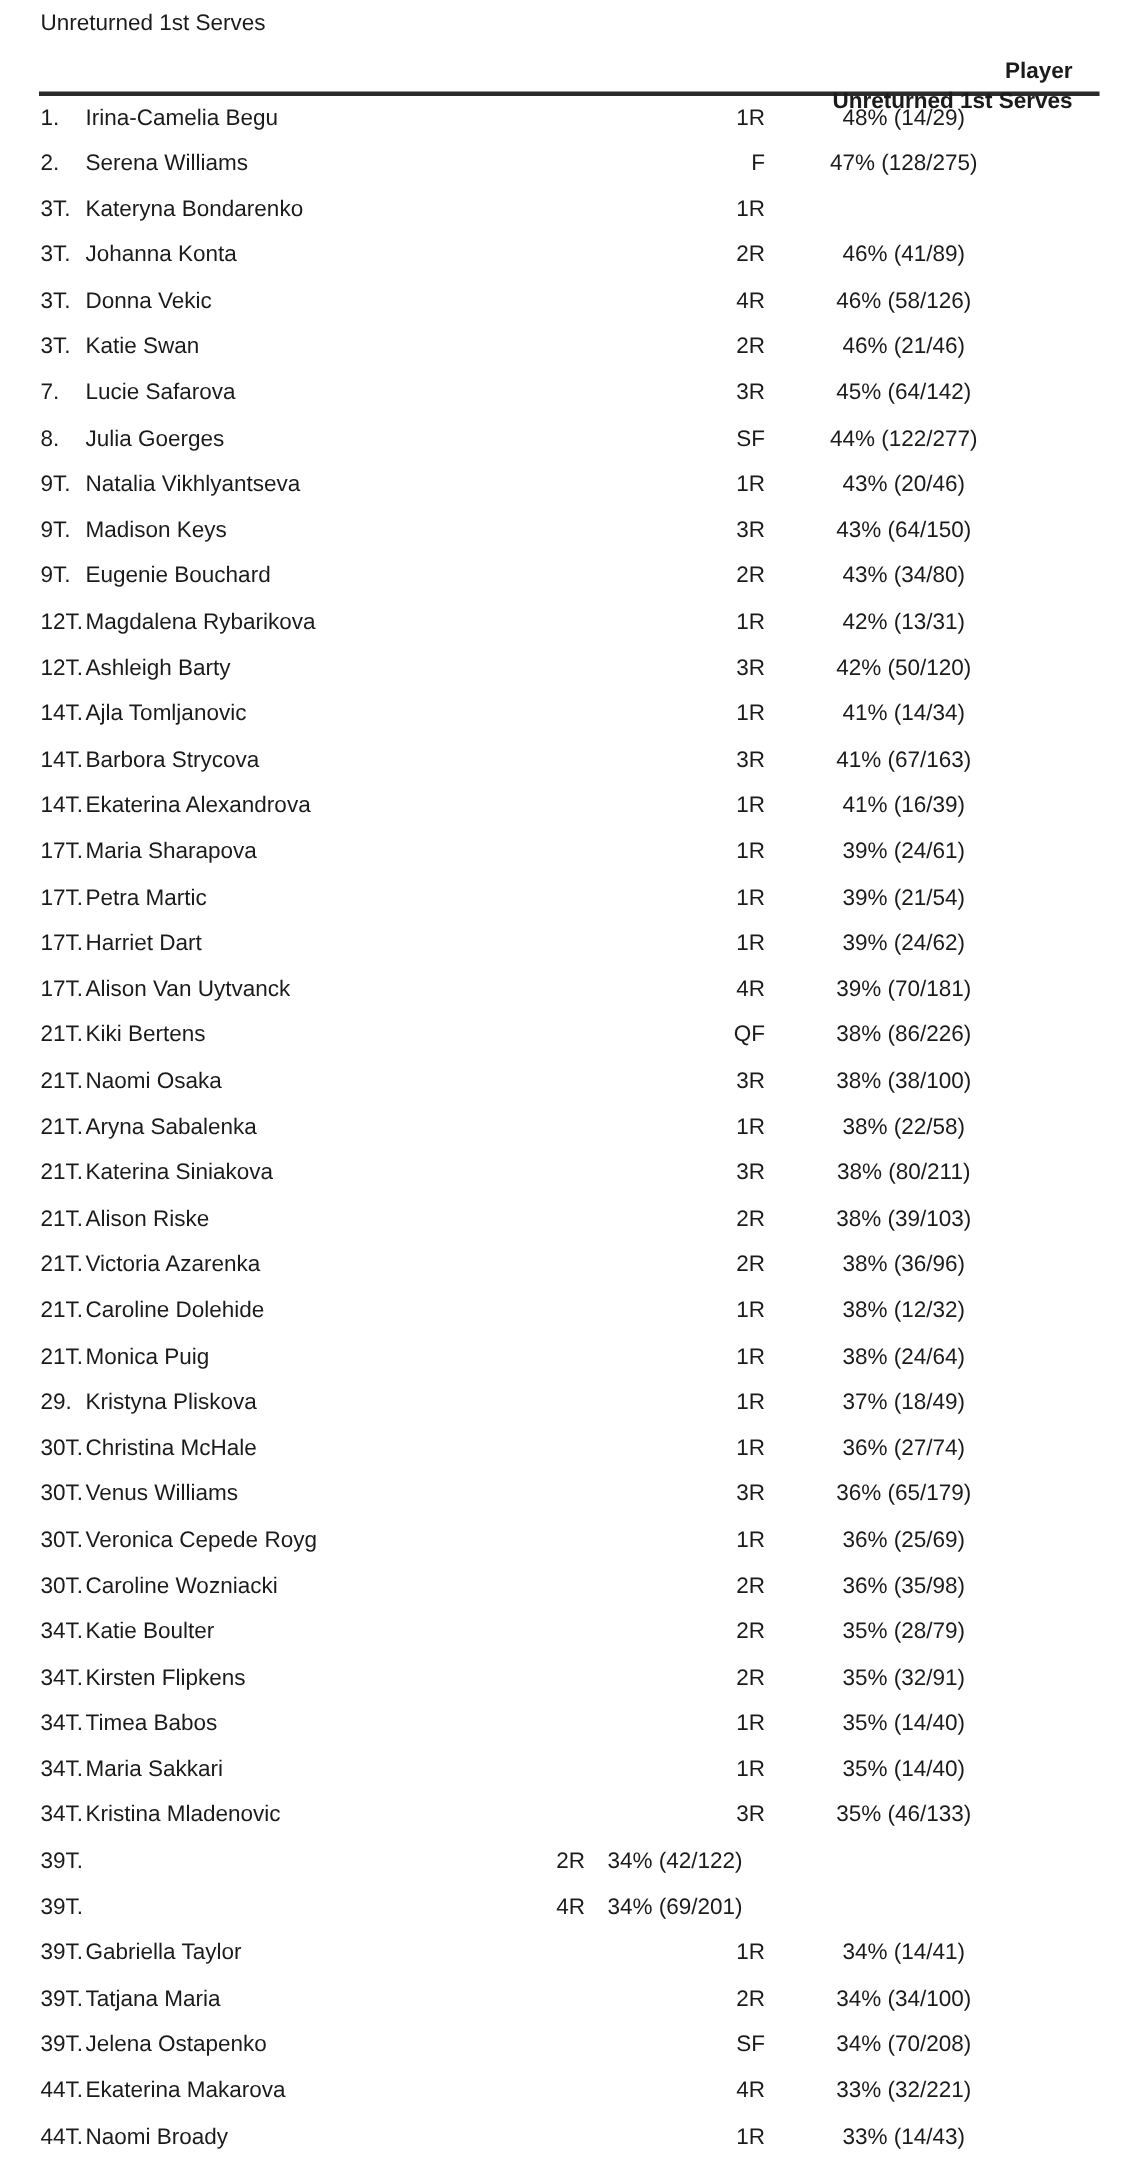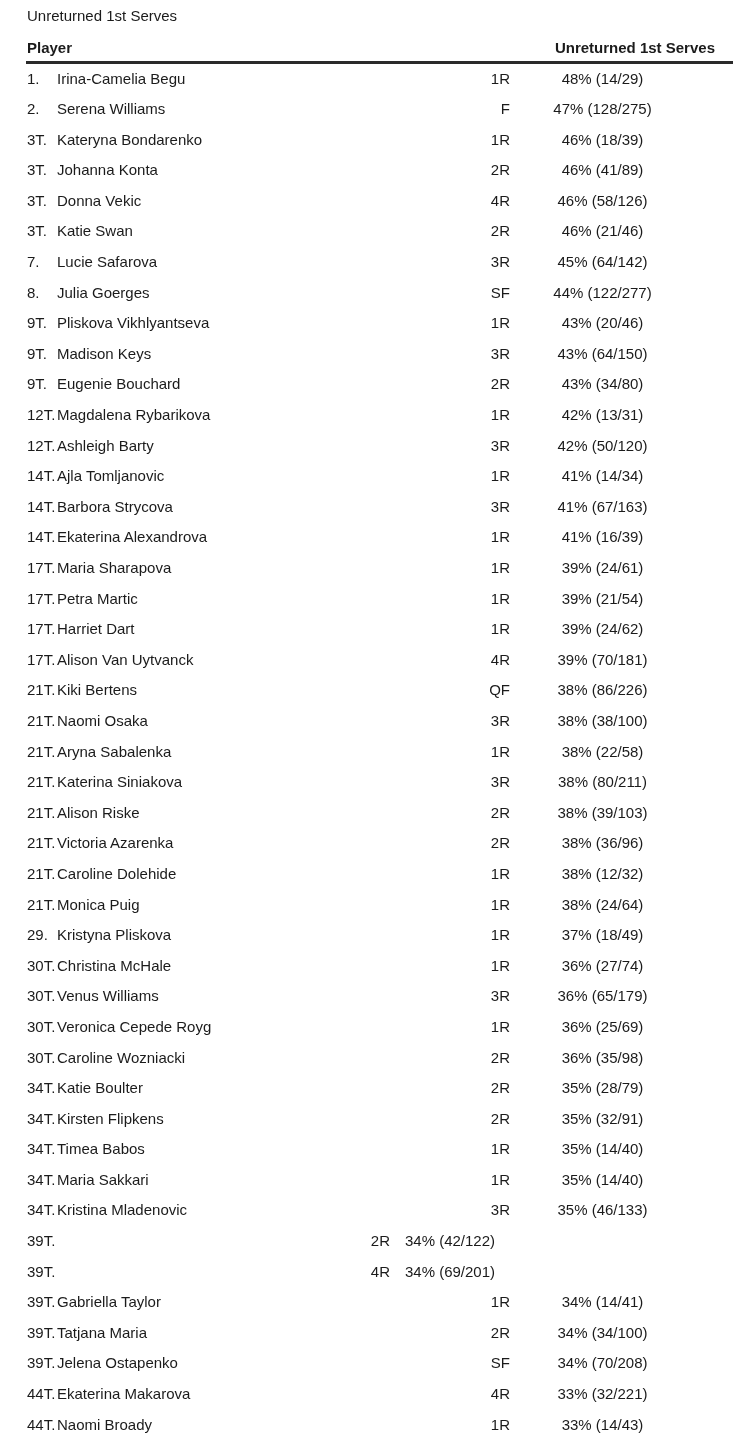--- a/index.html
+++ b/index.html
@@ -20,20 +20,21 @@
     line-height: 18px;
     font-weight: 400;
   }
   .header-row {
     margin-top: 13px;
     display: flex;
     justify-content: space-between;
     align-items: flex-end;
     padding: 0 41px 0 27px;
     height: 20px;
+    flex-direction: column;
   }
   .th {
     font-size: 15px;
     font-weight: 700;
     line-height: 20px;
     white-space: nowrap;
   }
   .header-line {
     margin: 3px 0 0 26px;
     width: 707px;
@@ -82,21 +83,20 @@
     <span class="cell rank">2.</span>
     <span class="cell name">Serena Williams</span>
     <span class="cell round">F</span>
     <span class="cell value">47% (128/275)</span>
   </div>
 
   <div class="row">
     <span class="cell rank">3T.</span>
     <span class="cell name">Kateryna Bondarenko</span>
     <span class="cell round">1R</span>
-    <span class="cell value">46% (18/39)</span>
   </div>
 
   <div class="row">
     <span class="cell rank">3T.</span>
     <span class="cell name">Johanna Konta</span>
     <span class="cell round">2R</span>
     <span class="cell value">46% (41/89)</span>
   </div>
 
   <div class="row">
@@ -122,21 +122,21 @@
 
   <div class="row">
     <span class="cell rank">8.</span>
     <span class="cell name">Julia Goerges</span>
     <span class="cell round">SF</span>
     <span class="cell value">44% (122/277)</span>
   </div>
 
   <div class="row">
     <span class="cell rank">9T.</span>
-    <span class="cell name">Pliskova Vikhlyantseva</span>
+    <span class="cell name">Natalia Vikhlyantseva</span>
     <span class="cell round">1R</span>
     <span class="cell value">43% (20/46)</span>
   </div>
 
   <div class="row">
     <span class="cell rank">9T.</span>
     <span class="cell name">Madison Keys</span>
     <span class="cell round">3R</span>
     <span class="cell value">43% (64/150)</span>
   </div>

